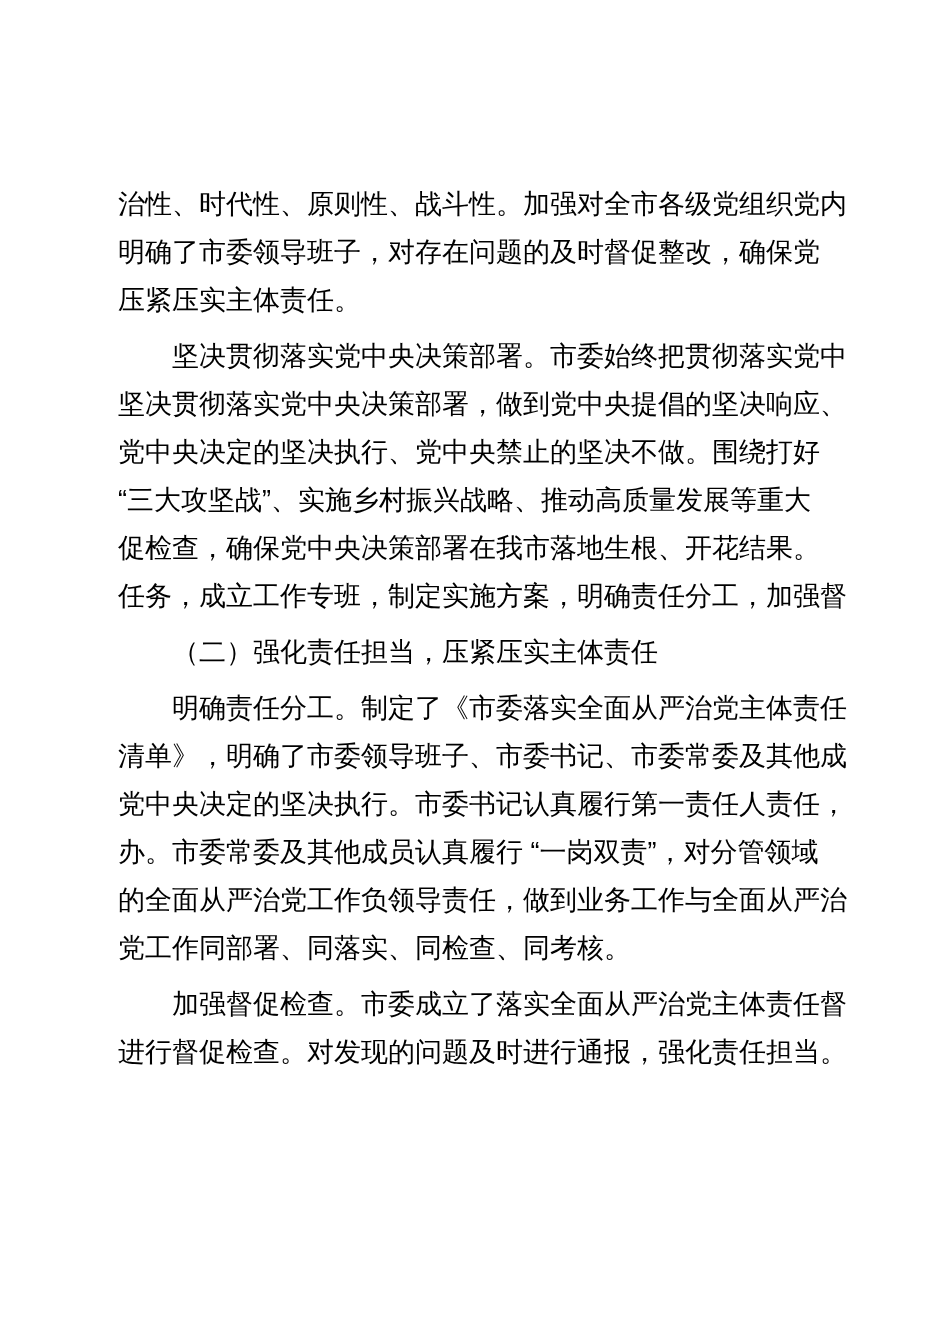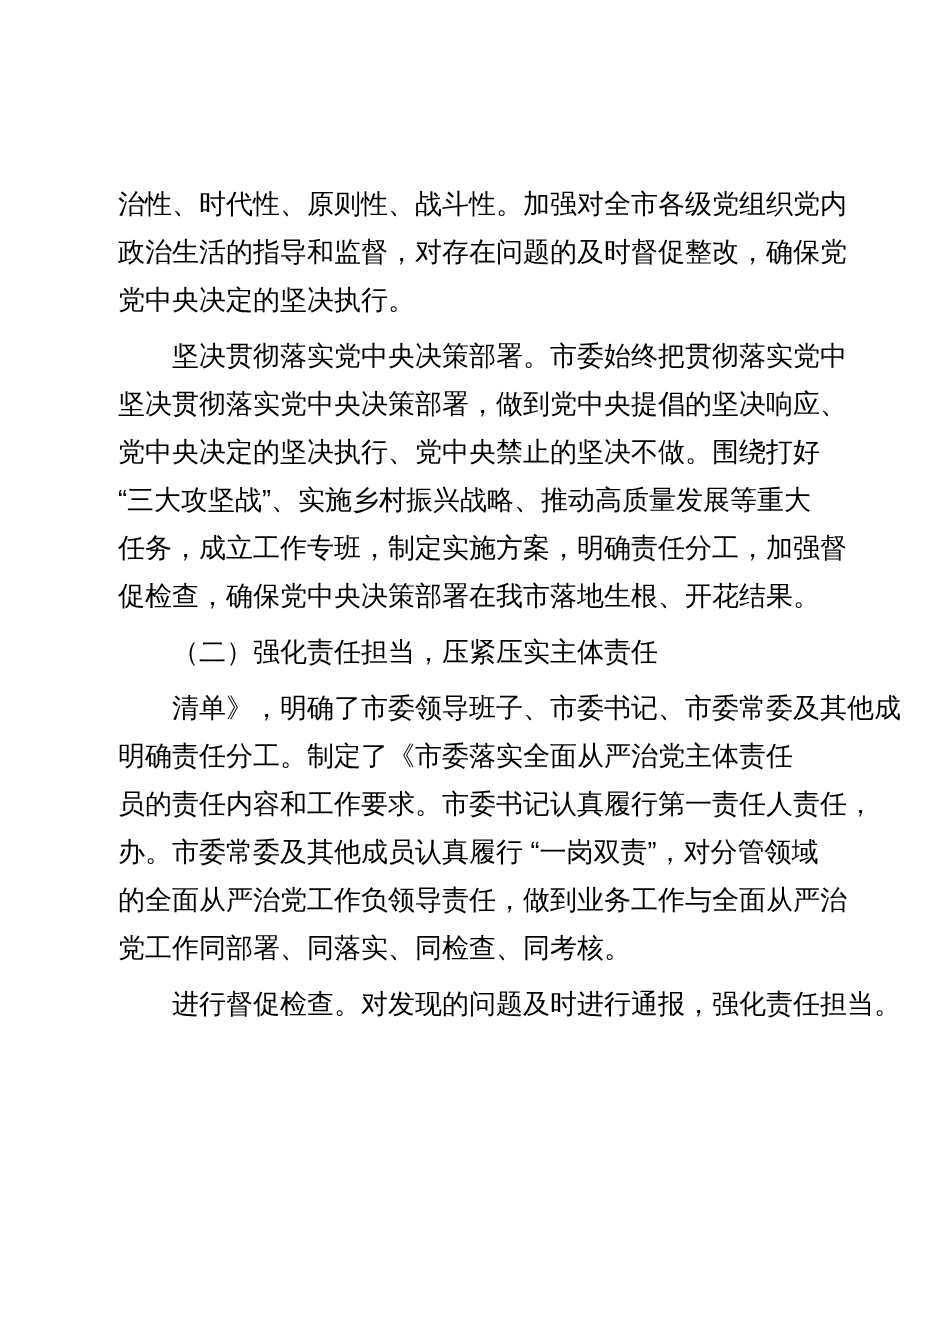--- a/index.html
+++ b/index.html
@@ -43,39 +43,40 @@
     text-indent: 2em;
   }
 </style>
 </head>
 <body>
 
 <div class="page">
   <div class="doc-body" id="doc-body" style="color: rgb(0, 0, 0);">
       <div class="paragraph">
         <div class="line">治性、时代性、原则性、战斗性。加强对全市各级党组织党内</div>
-        <div class="line">政治生活的指导和监督，对存在问题的及时督促整改，确保党</div>
-        <div class="line">党中央决定的坚决执行。</div>
+        <div class="line">明确了市委领导班子，对存在问题的及时督促整改，确保党</div>
+        <div class="line">压紧压实主体责任。</div>
       </div>
       <div class="paragraph indent-first">
         <div class="line">坚决贯彻落实党中央决策部署。市委始终把贯彻落实党中</div>
         <div class="line">坚决贯彻落实党中央决策部署，做到党中央提倡的坚决响应、</div>
         <div class="line">党中央决定的坚决执行、党中央禁止的坚决不做。围绕打好</div>
         <div class="line">“三大攻坚战”、实施乡村振兴战略、推动高质量发展等重大</div>
+        <div class="line">促检查，确保党中央决策部署在我市落地生根、开花结果。</div>
         <div class="line">任务，成立工作专班，制定实施方案，明确责任分工，加强督</div>
-        <div class="line">促检查，确保党中央决策部署在我市落地生根、开花结果。</div>
       </div>
       <div class="paragraph indent-first">
         <div class="line">（二）强化责任担当，压紧压实主体责任</div>
       </div>
       <div class="paragraph indent-first">
+        <div class="line">明确责任分工。制定了《市委落实全面从严治党主体责任</div>
         <div class="line">清单》，明确了市委领导班子、市委书记、市委常委及其他成</div>
-        <div class="line">明确责任分工。制定了《市委落实全面从严治党主体责任</div>
-        <div class="line">员的责任内容和工作要求。市委书记认真履行第一责任人责任，</div>
+        <div class="line">党中央决定的坚决执行。市委书记认真履行第一责任人责任，</div>
         <div class="line">办。市委常委及其他成员认真履行 “一岗双责”，对分管领域</div>
         <div class="line">的全面从严治党工作负领导责任，做到业务工作与全面从严治</div>
         <div class="line">党工作同部署、同落实、同检查、同考核。</div>
       </div>
       <div class="paragraph indent-first">
+        <div class="line">加强督促检查。市委成立了落实全面从严治党主体责任督</div>
         <div class="line">进行督促检查。对发现的问题及时进行通报，强化责任担当。</div>
       </div>
     </div>
 </div>
 
 </body></html>

